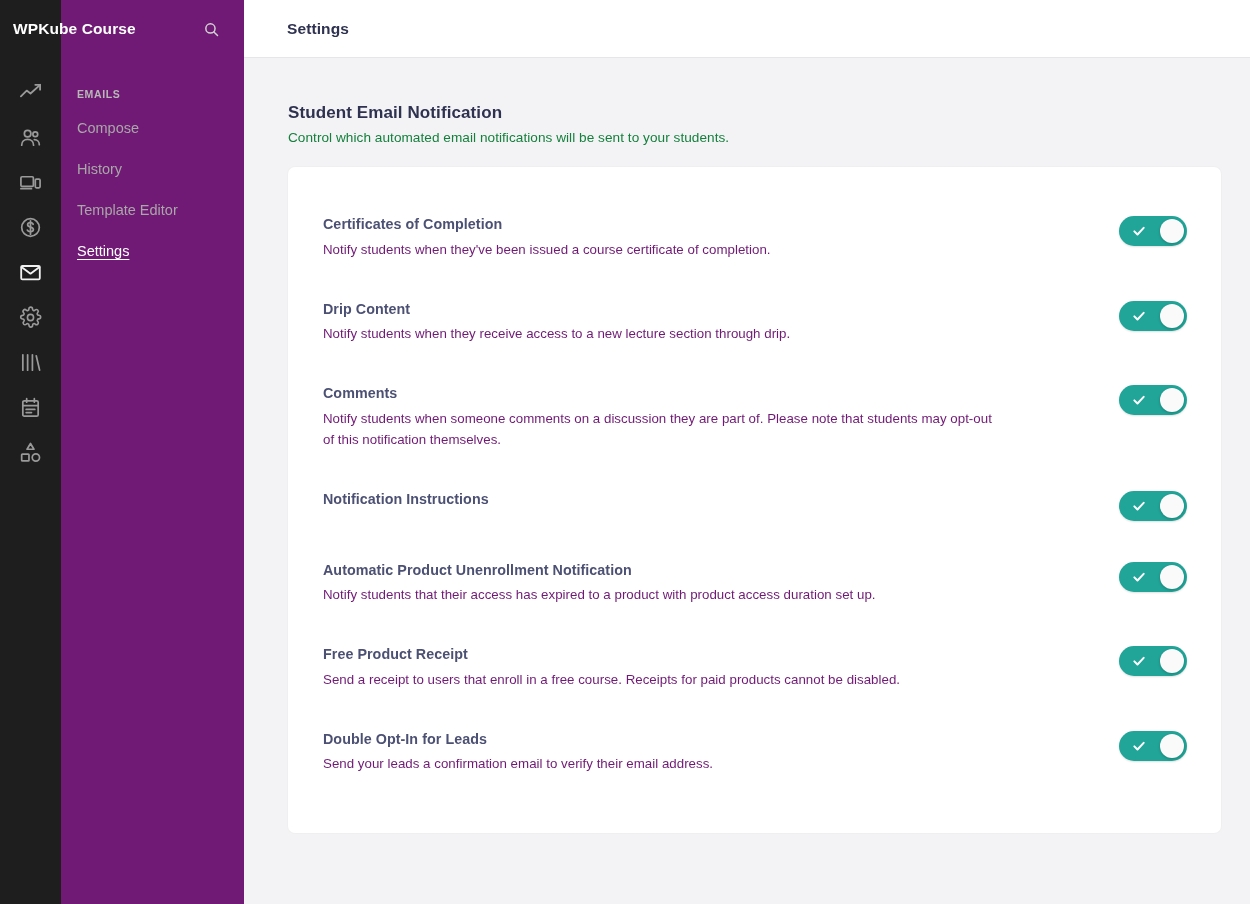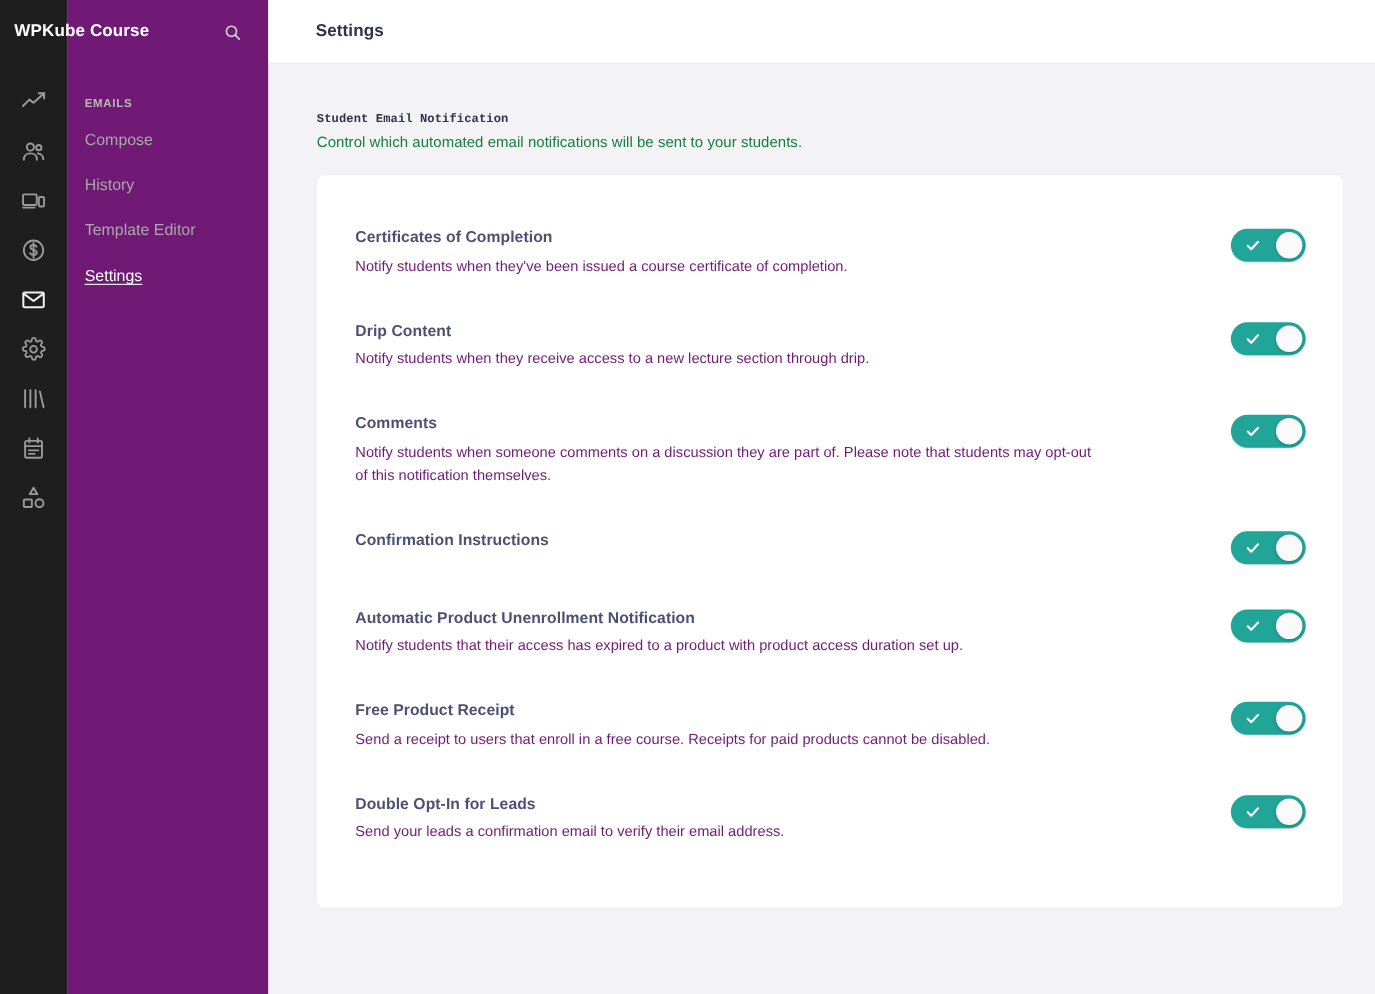--- a/index.html
+++ b/index.html
@@ -151,25 +151,24 @@
     letter-spacing: 0.1px;
   }
 
   .content {
     flex: 1 1 auto;
     padding: 45px 29px 0 44px;
     overflow: hidden;
   }
   .section-title {
     color: #2e3250;
-    font-size: 11px;
+    font-size: 17px;
     font-weight: bold;
     margin: 0 0 7px 0;
     letter-spacing: 0.1px;
-    font-family: Liberation Mono, monospace;
   }
   .section-sub {
     color: #15803d;
     font-size: 13.6px;
     margin: 0 0 22px 0;
     letter-spacing: 0.05px;
   }
 
   .card {
     background: #ffffff;
@@ -395,21 +394,21 @@
             </div>
             <div class="toggle" role="switch" aria-checked="true">
               <span class="check"><svg viewBox="0 0 24 24" fill="none" stroke="#ffffff" stroke-width="3.4" stroke-linecap="round" stroke-linejoin="round">
                   <polyline points="4,12.6 9.4,18 20,6.6"></polyline>
                 </svg></span>
               <span class="knob"></span>
             </div>
           </div>
           <div class="setting-row">
             <div class="setting-text">
-              <div class="setting-name">Confirmation Instructions</div>
+              <div class="setting-name">Notification Instructions</div>
             </div>
             <div class="toggle" role="switch" aria-checked="true">
               <span class="check"><svg viewBox="0 0 24 24" fill="none" stroke="#ffffff" stroke-width="3.4" stroke-linecap="round" stroke-linejoin="round">
                   <polyline points="4,12.6 9.4,18 20,6.6"></polyline>
                 </svg></span>
               <span class="knob"></span>
             </div>
           </div>
           <div class="setting-row">
             <div class="setting-text">

